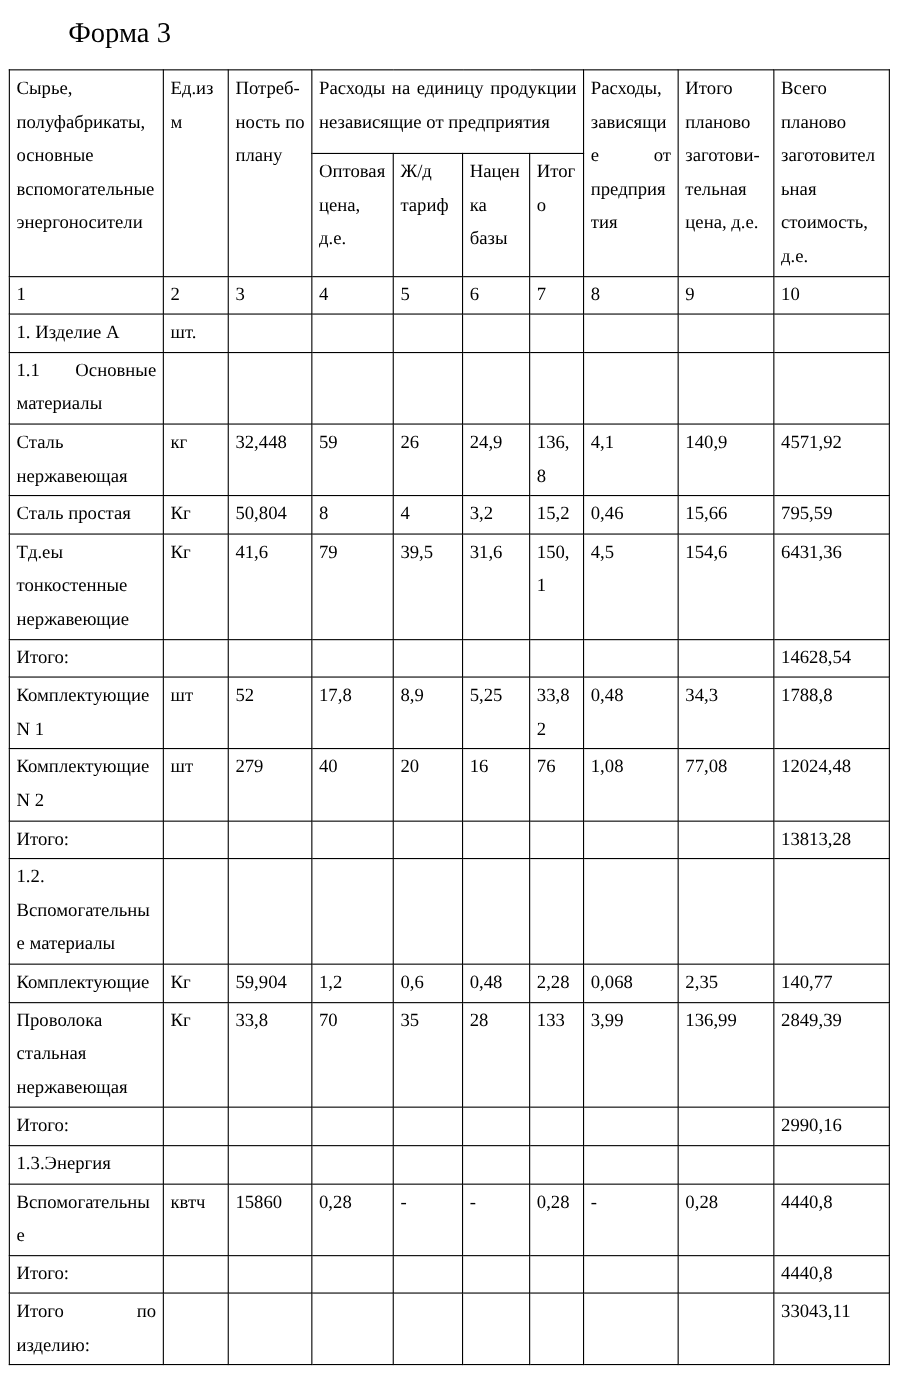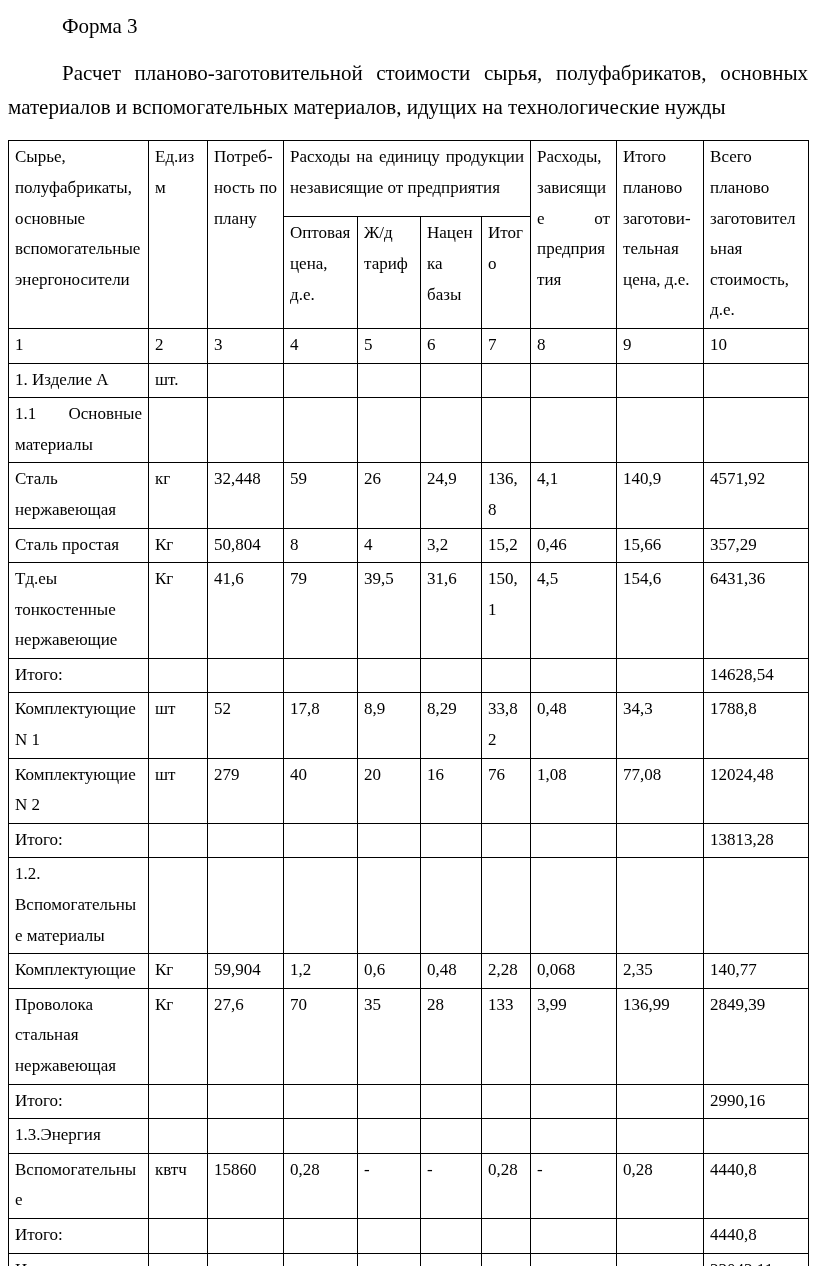--- a/index.html
+++ b/index.html
@@ -13,21 +13,21 @@
   body {
     width: 816px;
     min-height: 1266px;
   }
   .page {
     padding: 8px 8px 24px 8px;
   }
   .form-label {
     margin: 4px 0 16px 0;
     text-indent: 54px;
-    font-size: 21px;
+    font-size: 26px;
     line-height: 1.35;
   }
   .doc-title {
     margin: 0 0 16px 0;
     font-size: 21px;
     line-height: 1.62;
     text-align: justify;
     text-indent: 54px;
   }
   table.cost-table {
@@ -48,21 +48,20 @@
     word-wrap: break-word;
   }
 </style>
 </head>
 <body>
 
 <div class="page">
 
   <p class="form-label">Форма 3</p>
 
-  <p class="doc-title">Расчет планово-заготовительной стоимости сырья, полуфабрикатов, основных материалов и вспомогательных материалов, идущих на технологические нужды</p>
 
   <table class="cost-table">
     <colgroup>
       <col style="width:140px">
       <col style="width:59px">
       <col style="width:76px">
       <col style="width:74px">
       <col style="width:63px">
       <col style="width:61px">
       <col style="width:49px">
@@ -139,21 +138,21 @@
         <tr>
           <td>Сталь простая</td>
           <td>Кг</td>
           <td>50,804</td>
           <td>8</td>
           <td>4</td>
           <td>3,2</td>
           <td>15,2</td>
           <td>0,46</td>
           <td>15,66</td>
-          <td>357,29</td>
+          <td>795,59</td>
         </tr>
         <tr>
           <td>Тд.еы тонкостенные нержавеющие</td>
           <td>Кг</td>
           <td>41,6</td>
           <td>79</td>
           <td>39,5</td>
           <td>31,6</td>
           <td>150,1</td>
           <td>4,5</td>
@@ -171,21 +170,21 @@
           <td></td>
           <td></td>
           <td>14628,54</td>
         </tr>
         <tr>
           <td>Комплектующие N 1</td>
           <td>шт</td>
           <td>52</td>
           <td>17,8</td>
           <td>8,9</td>
-          <td>8,29</td>
+          <td>5,25</td>
           <td>33,82</td>
           <td>0,48</td>
           <td>34,3</td>
           <td>1788,8</td>
         </tr>
         <tr>
           <td>Комплектующие N 2</td>
           <td>шт</td>
           <td>279</td>
           <td>40</td>
@@ -228,21 +227,21 @@
           <td>0,6</td>
           <td>0,48</td>
           <td>2,28</td>
           <td>0,068</td>
           <td>2,35</td>
           <td>140,77</td>
         </tr>
         <tr>
           <td>Проволока стальная нержавеющая</td>
           <td>Кг</td>
-          <td>27,6</td>
+          <td>33,8</td>
           <td>70</td>
           <td>35</td>
           <td>28</td>
           <td>133</td>
           <td>3,99</td>
           <td>136,99</td>
           <td>2849,39</td>
         </tr>
         <tr>
           <td>Итого:</td>

